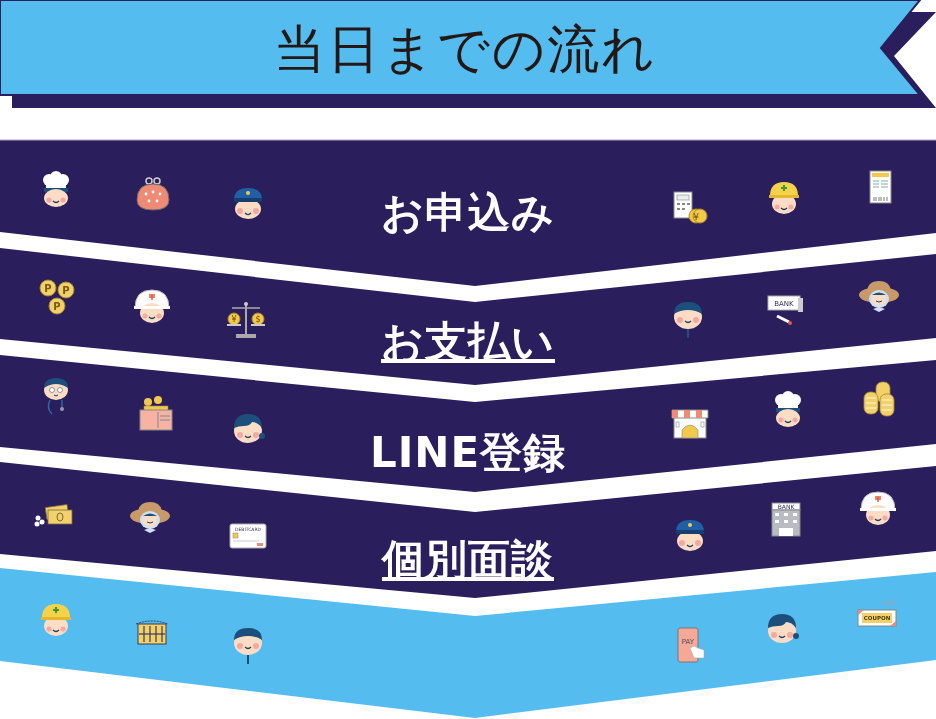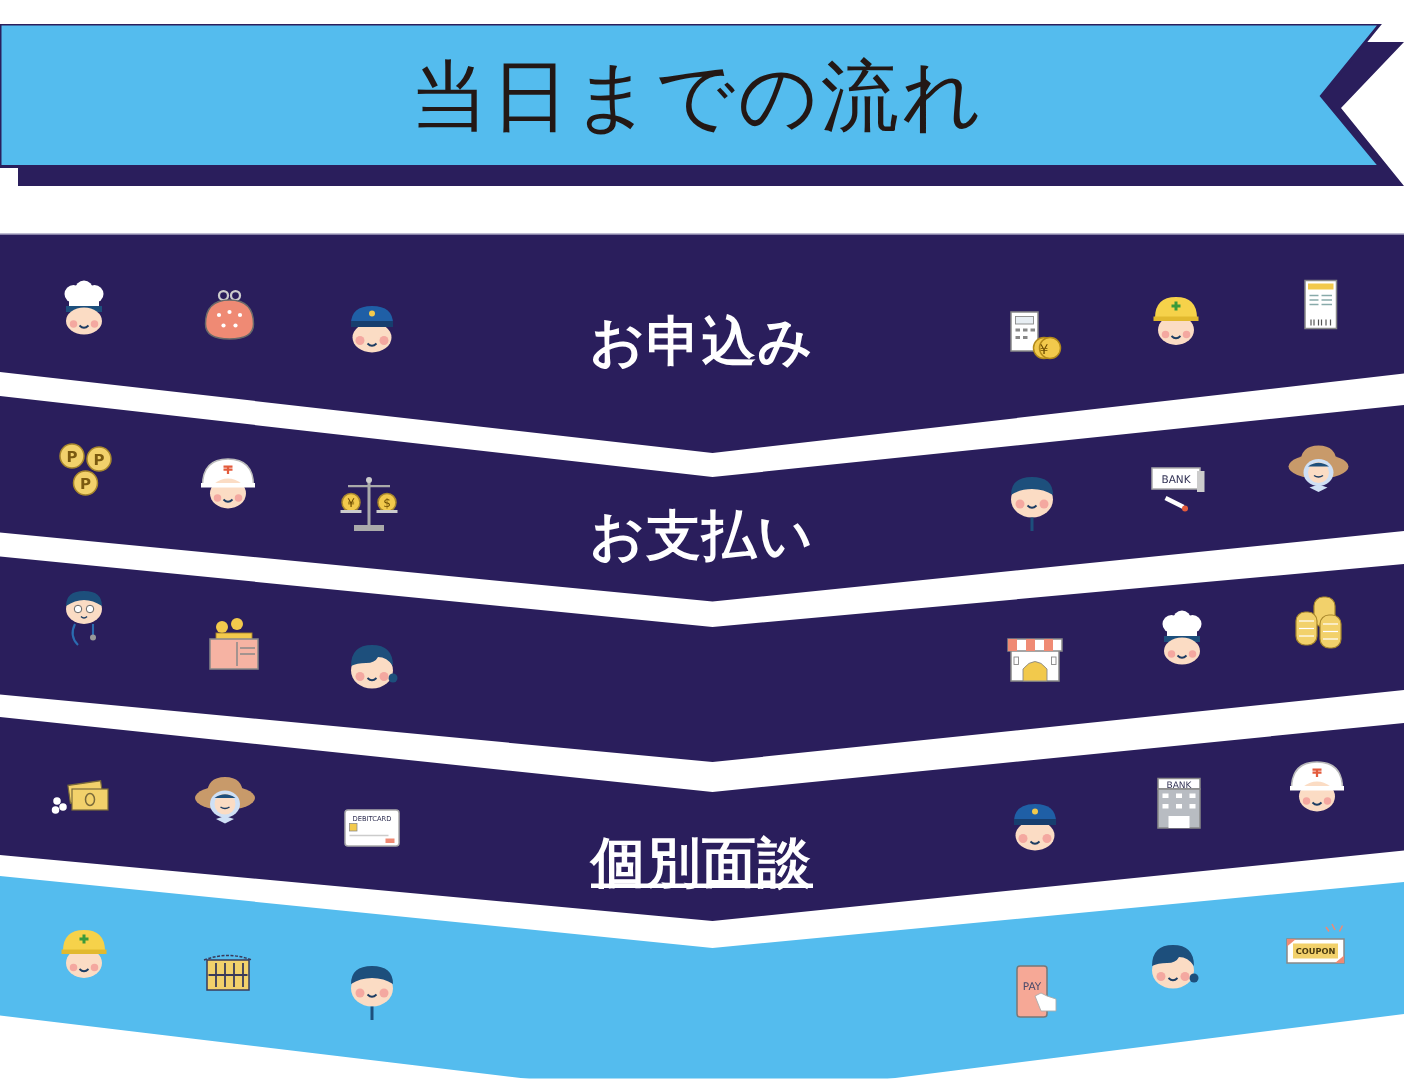--- a/index.html
+++ b/index.html
@@ -1,25 +1,25 @@
 <!DOCTYPE html>
 <html><head>
 <meta charset="utf-8">
 <style>
   html, body { margin:0; padding:0; background:#ffffff; }
   body { width:936px; height:719px; position:relative; overflow:hidden; font-family:"DejaVu Sans", sans-serif; }
-  .stage { position:absolute; left:0; top:16px; width:936px; height:692px; }
+  .stage { position:absolute; left:0; top:0; width:936px; height:692px; }
   svg.bg { position:absolute; left:0; top:0; }
   .title {
     position:absolute; left:0; top:14px; width:930px; text-align:center;
     font-size:52px; font-weight:500; color:#231815; letter-spacing:2px; line-height:70px;
   }
   .step-label {
     position:absolute; left:0; width:936px; text-align:center;
-    font-size:36px; font-weight:bold; color:#ffffff; line-height:60px; letter-spacing:1px;
+    font-size:42px; font-weight:bold; color:#ffffff; line-height:60px; letter-spacing:1px;
   }
   .step-label.light { color:#2a1e5c; }
   .icon { position:absolute; width:44px; height:44px; }
   .icon svg { width:100%; height:100%; display:block; }
 </style>
 </head>
 <body>
 
 <div class="stage">
 
@@ -37,21 +37,22 @@
     <polygon points="0,355 475,402 936,360 936,444 475,492 0,447" fill="#2a1e5c"></polygon>
 
     <polygon points="0,462 475,512 936,466 936,551 475,598 0,554" fill="#2a1e5c"></polygon>
 
     <polygon points="0,568 475,616 936,572 936,660 475,718 0,661" fill="#54bcee"></polygon>
   </svg>
 
   <div class="title">当日までの流れ</div>
 
   <div class="step-label" style="top:183px;">お申込み</div>
-  <div class="step-label" style="top:312px;">お支払い</div>
+  <div class="step-label" style="top:312px;text-decoration:underline;">お支払い</div>
+  <div class="step-label" style="top:423px;">LINE登録</div>
   <div class="step-label" style="top:530px;text-decoration:underline;">個別面談</div>
 
   <div class="icon" style="left:34px;top:170px;">
     <svg viewBox="0 0 44 44">
         <circle cx="15" cy="10" r="6" fill="#fff"></circle>
         <circle cx="22" cy="7" r="6" fill="#fff"></circle>
         <circle cx="29" cy="10" r="6" fill="#fff"></circle>
         <rect x="12" y="11" width="20" height="8" fill="#fff"></rect>
         <rect x="10" y="18" width="24" height="4" fill="#1d4f7c"></rect>
         <ellipse cx="22" cy="28" rx="12" ry="9" fill="#fbdcc4"></ellipse>

